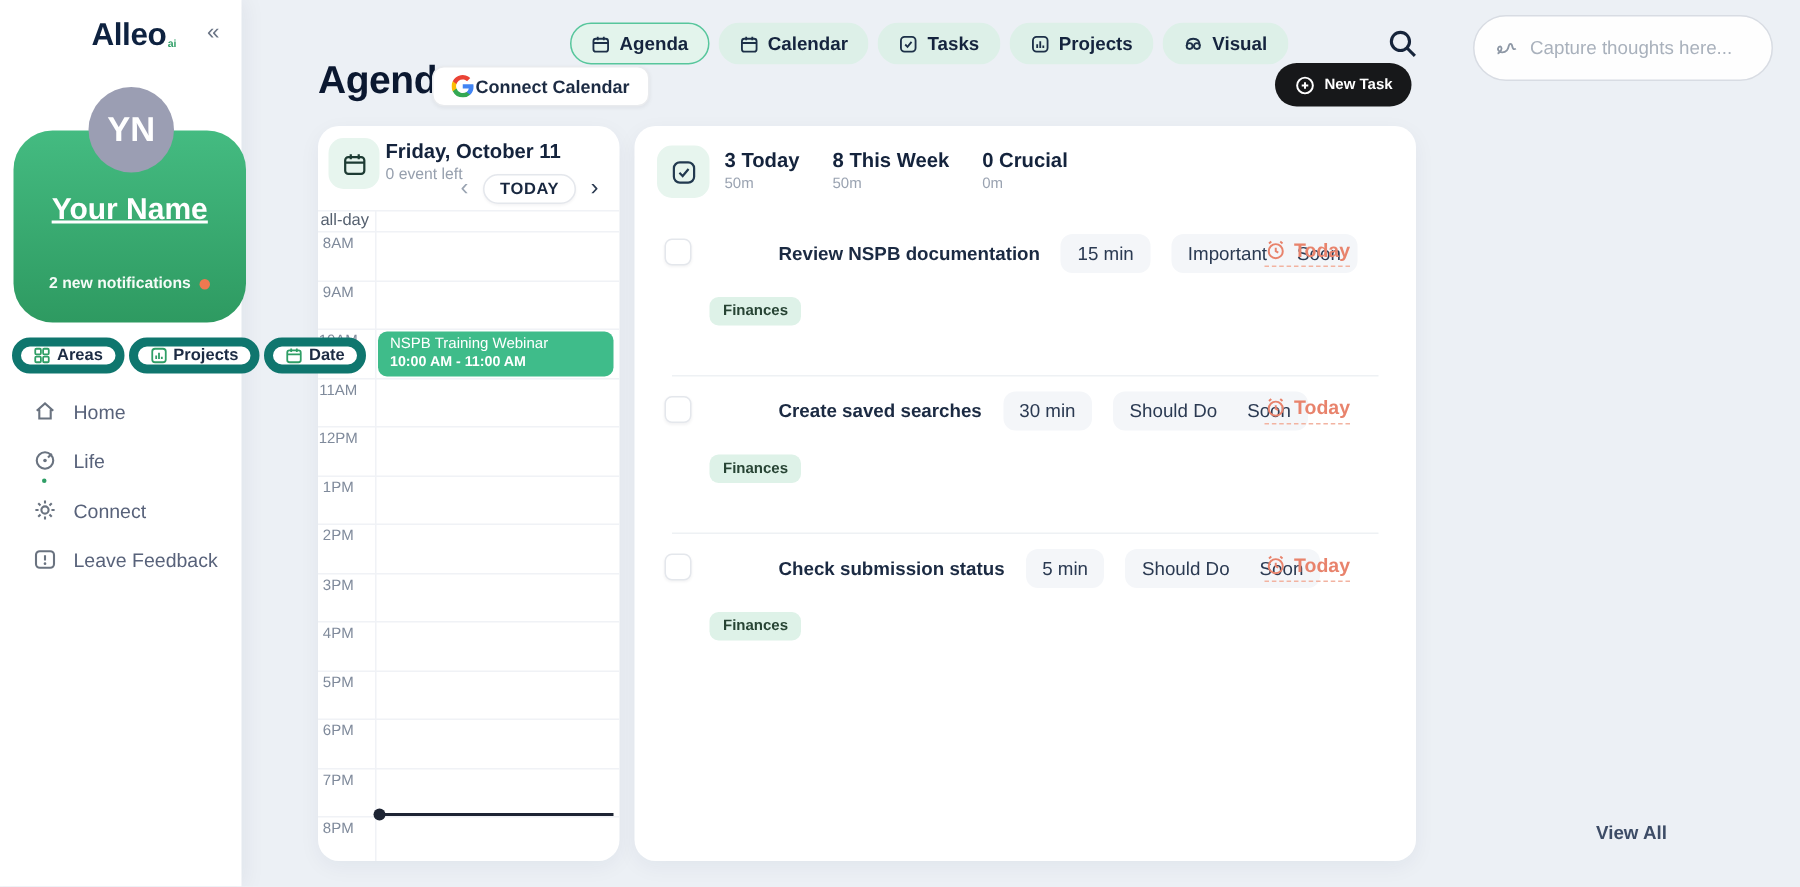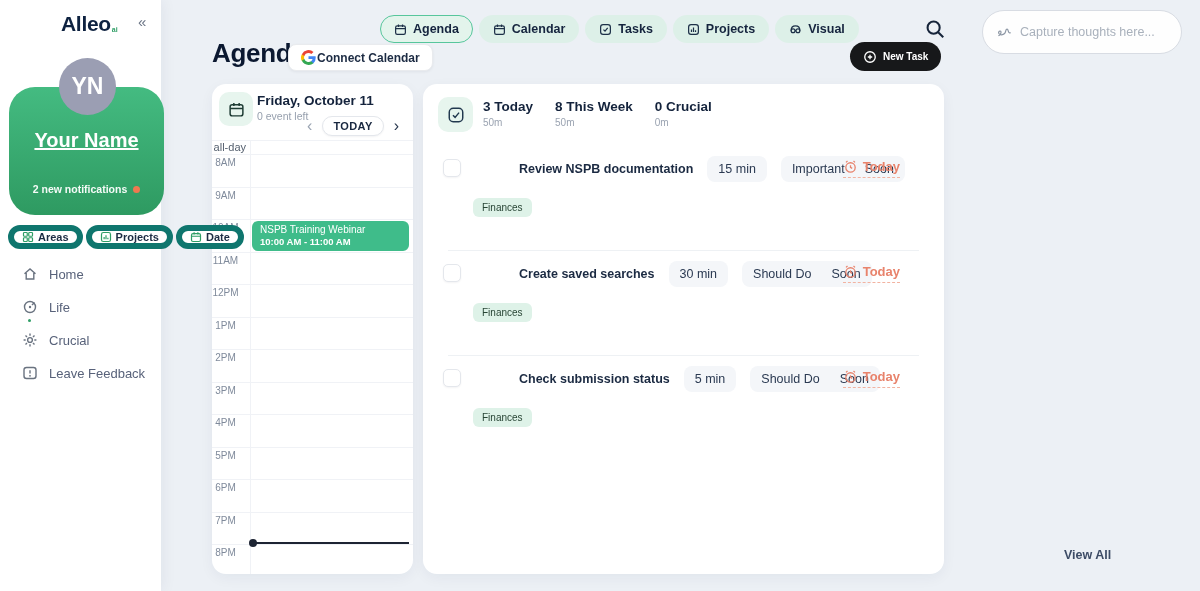--- a/index.html
+++ b/index.html
@@ -111,21 +111,21 @@
   .task-main { position:absolute; left:52px; top:10px; right:150px; display:flex; align-items:center; gap:14px;margin-left:44px; }
   .task-title { font-size:12.5px; font-weight:700; color:#1b2a42; white-space:nowrap; }
   .pill { background:#f4f6f9; border-radius:8px; padding:6px 11px; font-size:12.5px; color:#2b3a52;
           white-space:nowrap; }
   .pill-combo { display:flex; gap:20px; }
   .due-chip { position:absolute; right:44px; top:13px; display:flex; align-items:center; gap:5px;
               padding-bottom:3px; border-bottom:1.5px dashed #f2b3a1; cursor:pointer; }
   .due-chip .due-label { font-size:13px; font-weight:600; color:#e8836c; }
   .due-chip svg { color:#e8836c; }
   .tag { position:absolute; left:50px; top:52px; background:#def2e8; border-radius:6px; padding:4px 9px;
-         font-size:10px; font-weight:400; color:#274434; }
+         font-size:10px; font-weight:700; color:#274434; }
   .view-all { position:absolute; left:1064px; top:548px; font-size:12.5px; font-weight:700; color:#3d4c66;
               cursor:pointer; }
 </style>
 </head>
 <body>
 
 <div class="sidebar">
   <div class="logo-row">
     <span class="logo-text">Alleo</span>
     <span class="logo-suffix">ai</span>
@@ -181,21 +181,21 @@
           <path d="M12.5 3.5L10 6"></path>
         </svg>
       <span class="mi-label">Life</span>
       <span class="life-dot"></span>
     </div>
     <div class="menu-item">
       <svg width="16" height="16" viewBox="0 0 16 16" fill="none" stroke="currentColor" stroke-width="1.4">
           <circle cx="8" cy="8" r="2.4"></circle>
           <path d="M8 1.6v2.1M8 12.3v2.1M1.6 8h2.1M12.3 8h2.1M3.5 3.5L5 5M11 11l1.5 1.5M12.5 3.5L11 5M5 11l-1.5 1.5"></path>
         </svg>
-      <span class="mi-label">Crucial</span>
+      <span class="mi-label">Connect</span>
     </div>
     <div class="menu-item">
       <svg width="16" height="16" viewBox="0 0 16 16" fill="none" stroke="currentColor" stroke-width="1.4">
           <rect x="2" y="2.5" width="12" height="11" rx="2.5"></rect>
           <path d="M8 5.2v3.4"></path>
           <circle cx="8" cy="10.8" r=".9" fill="currentColor" stroke="none"></circle>
         </svg>
       <span class="mi-label">Leave Feedback</span>
     </div>
   </div>

